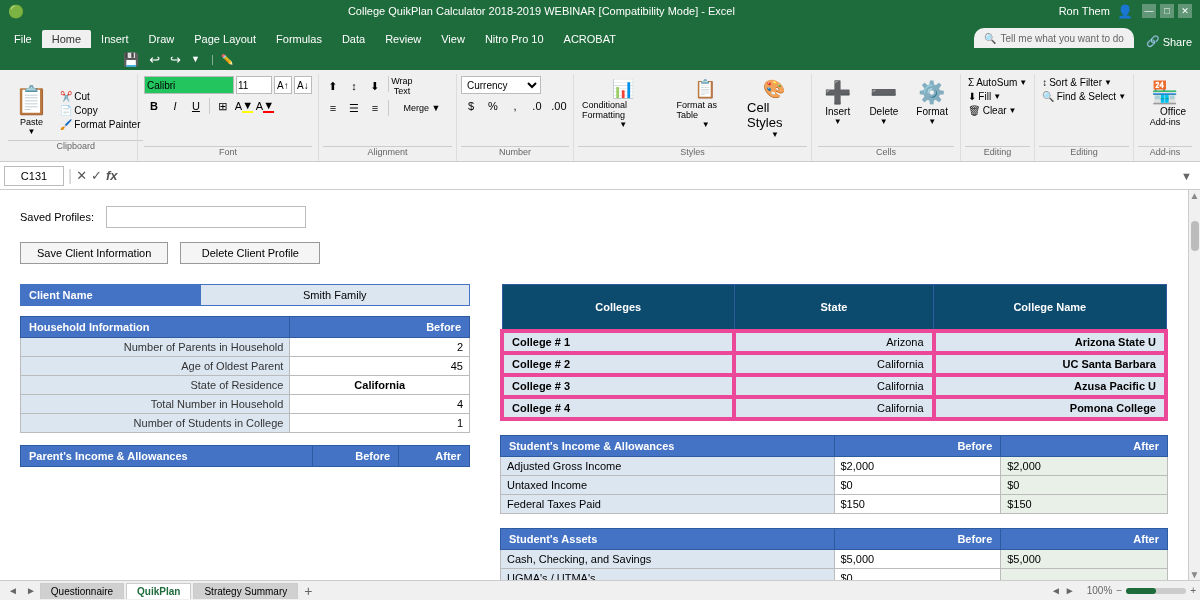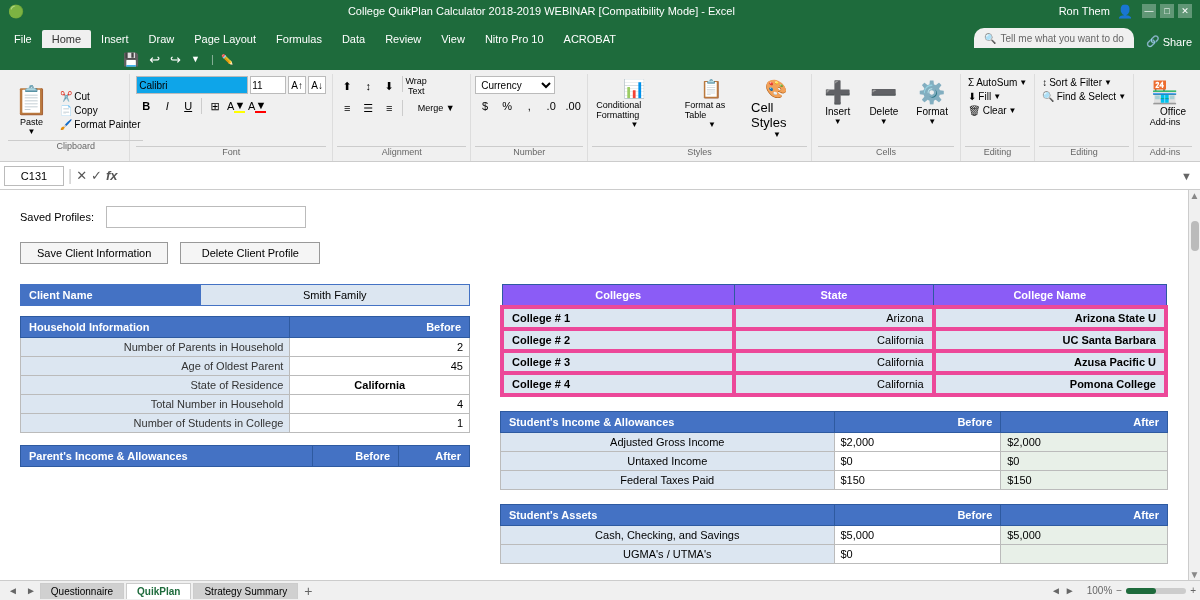--- a/index.html
+++ b/index.html
@@ -74,24 +74,24 @@
       align-items: center;
       gap: 2px;
       padding: 1px 3px;
       cursor: pointer;
       border-radius: 2px;
       font-size: 10px;
       white-space: nowrap;
     }
     .font-select {
       border: 1px solid #bbb;
-      background: #0ea5e9;
+      background: #22c55e;
       font-size: 10px;
       padding: 1px 2px;
-      width: 112px;
+      width: 90px;
       height: 18px;
     }
     .font-size-select {
       border: 1px solid #bbb;
       background: white;
       font-size: 10px;
       padding: 1px;
       width: 36px;
       height: 18px;
     }
@@ -298,23 +298,23 @@
       width: 60%;
     }
 
     
     .college-table {
       border-collapse: collapse;
       width: 100%;
       margin-bottom: 14px;
     }
     .college-table th {
-      background: #8b5cf6;
+      background: #0c4a6e;
       color: white;
-      padding: 4px 10px;
+      padding: 16px 10px;
       font-size: 11px;
       border: 1px solid #2e5aa0;
     }
     .college-table td {
       border: 4px solid #ec4899;
       padding: 3px 8px;
       font-size: 11px;
     }
     .college-table .row-label { background: #dce6f1; font-weight: bold; }
     .college-table .state-cell { text-align: right; background: #dce6f1; }
@@ -332,21 +332,21 @@
       padding: 4px 8px;
       font-size: 11px;
       border: 1px solid #2e5aa0;
       text-align: left;
     }
     .income-table td {
       border: 1px solid #bbb;
       padding: 3px 6px;
       font-size: 11px;
     }
-    .income-table .lbl { text-align: center; background: #dce6f1; }
+    .income-table .lbl { text-align: left; background: #dce6f1; }
     .income-table .val { text-align: left; background: white; width: 70px; }
     .income-table .val-after { background: #e8f0e8; width: 70px; }
 
     
     .sheet-tabs {
       background: #f0f0f0;
       border-top: 1px solid #ccc;
       display: flex;
       align-items: center;
       height: 20px;

